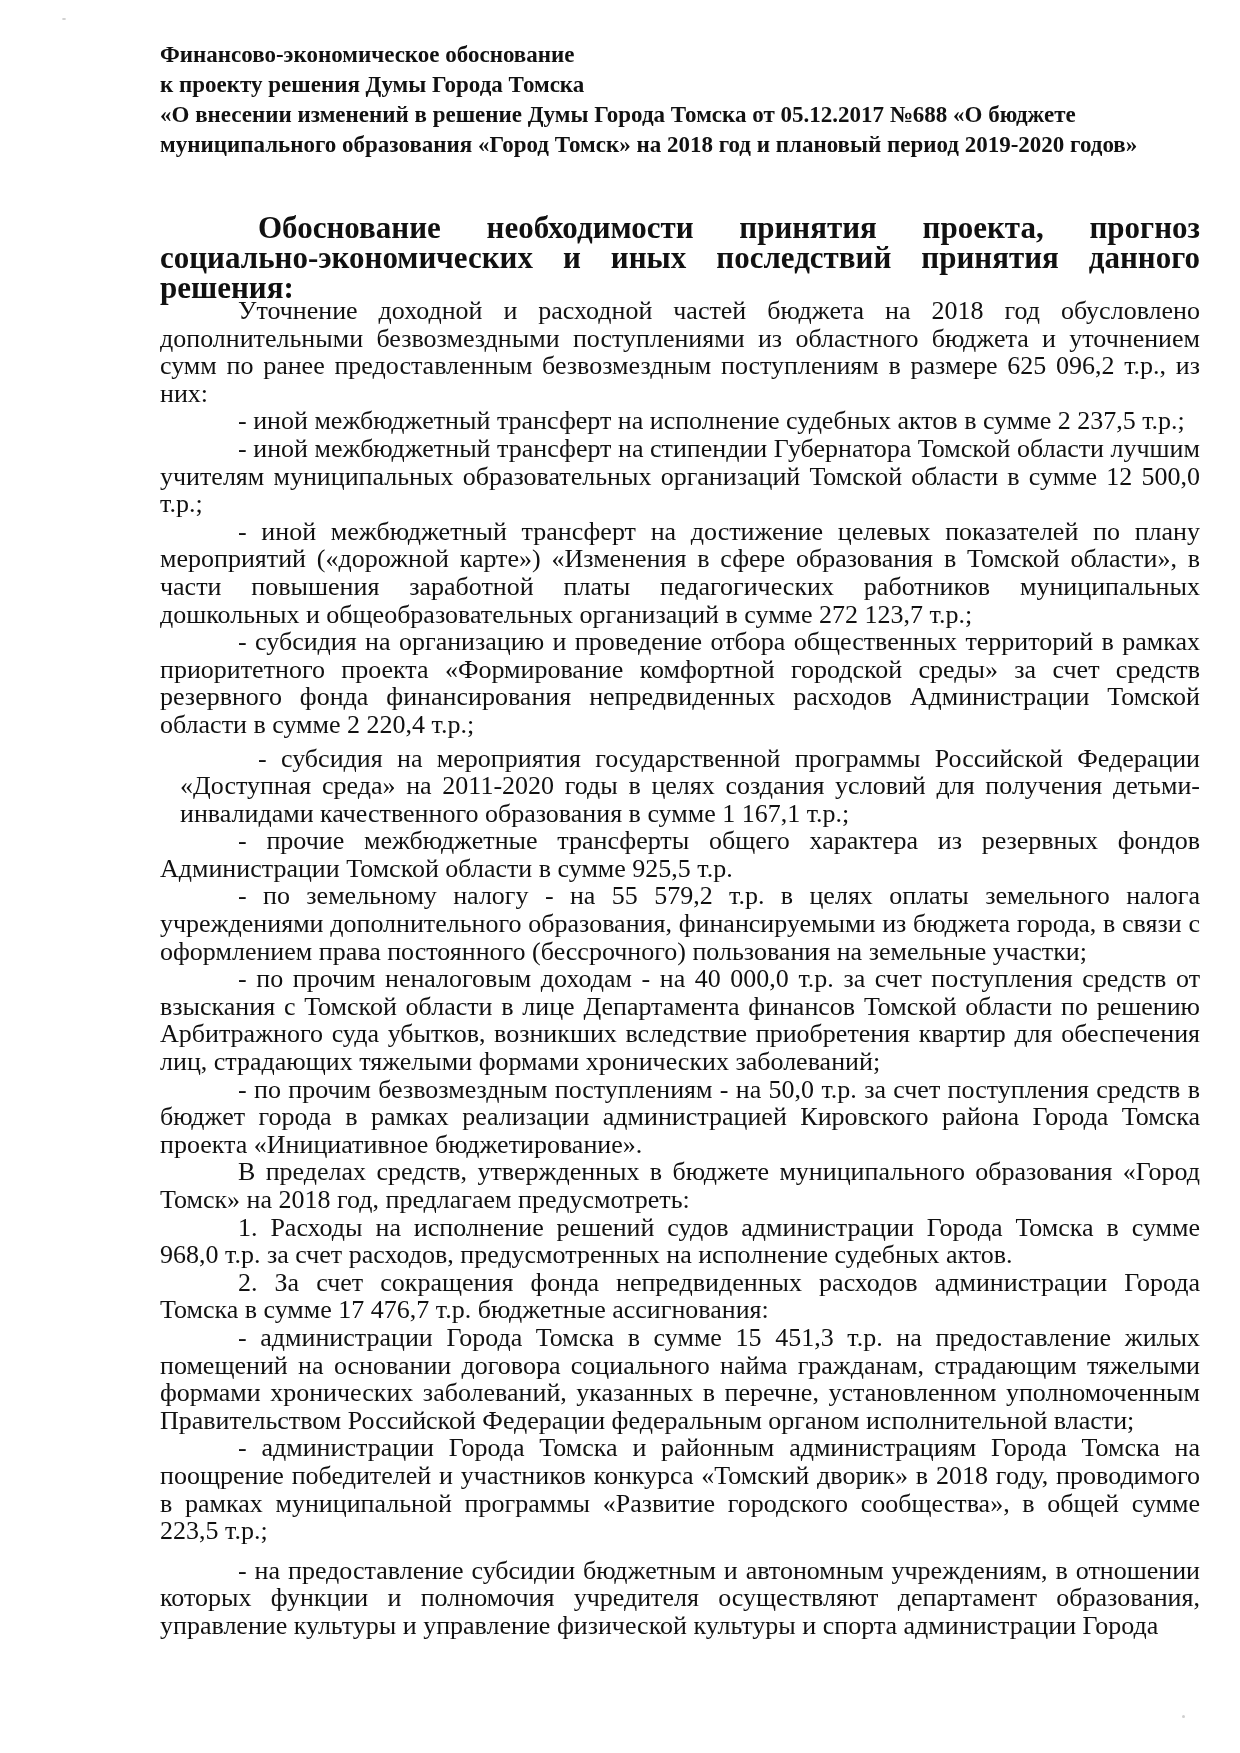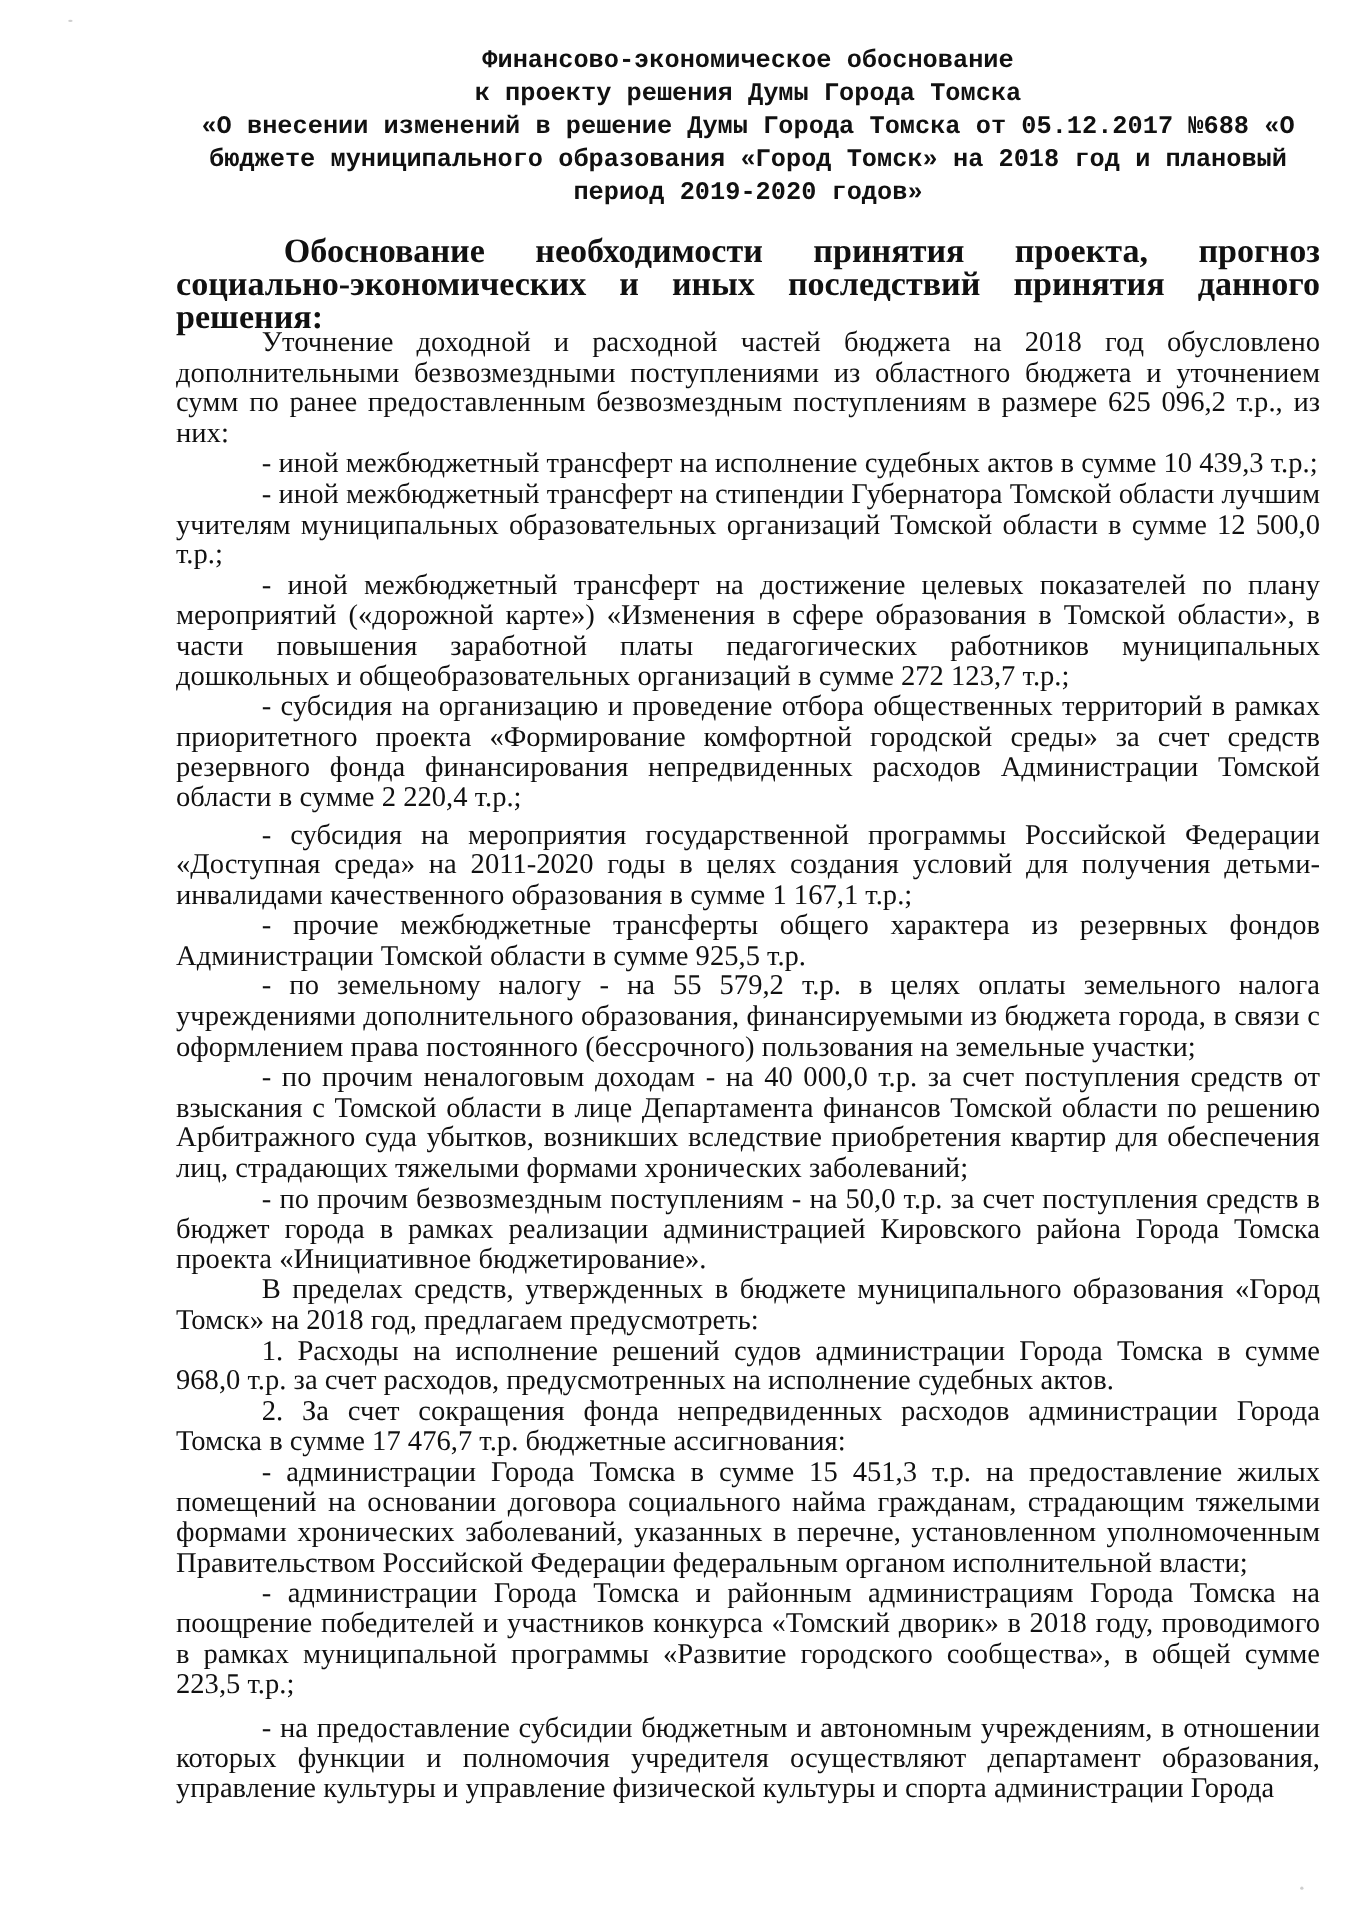--- a/index.html
+++ b/index.html
@@ -4,33 +4,33 @@
   <style>
     html, body { margin: 0; padding: 0; background: #ffffff; }
     body { width: 1240px; height: 1753px; overflow: hidden; position: relative; }
     .page {
       position: absolute; left: 0; top: 0; width: 1240px; height: 1753px;
       background: #fff; color: #111;
       font-family: "Liberation Serif", "DejaVu Serif", serif;
     }
     .title-block {
       position: absolute; left: 160px; top: 40px; width: 1040px;
-      text-align: center; font-weight: bold; font-size: 23px; line-height: 30px; font-family: Liberation Mono, monospace;
+      font-weight: bold; font-size: 23px; line-height: 30px;
     }
     .subtitle {
       position: absolute; left: 160px; top: 213px; width: 1040px;
       font-weight: bold; font-size: 31px; line-height: 30px;
       text-indent: 98px; text-align: justify;
     }
     .body {
       position: absolute; left: 160px; top: 297px; width: 1040px;
       font-size: 26px; line-height: 27.6px; text-align: justify;
     }
     .body p { margin: 0; text-indent: 78px; }
-    .body p.gap { margin-top: 6px; }
+    .body p.gap { margin-top: 6px; margin-left: 20px; }
     .body p.gap-lg { margin-top: 12px; }
     .scan-mark { position: absolute; background: #cfcfcf; border-radius: 50%; }
   </style>
 </head>
 <body>
 
 <div class="page">
 
   <span class="scan-mark" style="left:62px;top:18px;width:4px;height:2px;"></span>
   <span class="scan-mark" style="left:1182px;top:1715px;width:3px;height:3px;"></span>
@@ -38,21 +38,21 @@
   <div class="title-block">
     <div>Финансово-экономическое обоснование</div>
     <div>к проекту решения Думы Города Томска</div>
     <div>«О внесении изменений в решение Думы Города Томска от 05.12.2017 №688 «О бюджете муниципального образования «Город Томск» на 2018 год и плановый период 2019-2020 годов»</div>
   </div>
 
   <div class="subtitle">Обоснование необходимости принятия проекта, прогноз социально-экономических и иных последствий принятия данного решения:</div>
 
   <div class="body">
     <p>Уточнение доходной и расходной частей бюджета на 2018 год обусловлено дополнительными безвозмездными поступлениями из областного бюджета и уточнением сумм по ранее предоставленным безвозмездным поступлениям в размере 625 096,2 т.р., из них:</p>
-    <p>-  иной межбюджетный трансферт на исполнение судебных актов в сумме 10 439,3 т.р.;</p>
+    <p>-  иной межбюджетный трансферт на исполнение судебных актов в сумме 2 237,5 т.р.;</p>
     <p>-  иной  межбюджетный трансферт на стипендии Губернатора Томской области лучшим учителям муниципальных образовательных организаций Томской области в сумме 12 500,0 т.р.;</p>
     <p>- иной межбюджетный трансферт на достижение целевых показателей по плану мероприятий («дорожной карте») «Изменения в сфере образования в Томской области», в части повышения заработной платы педагогических работников муниципальных дошкольных и общеобразовательных организаций в сумме 272 123,7 т.р.;</p>
     <p>- субсидия на организацию и проведение отбора общественных территорий в рамках приоритетного проекта «Формирование комфортной городской среды» за счет средств резервного фонда финансирования непредвиденных расходов Администрации Томской области в сумме 2 220,4 т.р.;</p>
     <p class="gap">- субсидия на мероприятия государственной программы Российской Федерации «Доступная среда» на 2011-2020 годы в целях создания условий для получения детьми-инвалидами качественного образования в сумме 1 167,1 т.р.;</p>
     <p>- прочие межбюджетные трансферты общего характера из резервных фондов Администрации Томской области в сумме 925,5 т.р.</p>
     <p>- по земельному налогу - на 55 579,2 т.р. в целях оплаты земельного налога учреждениями дополнительного образования, финансируемыми из бюджета города, в связи с оформлением права постоянного (бессрочного) пользования на земельные участки;</p>
     <p>- по прочим неналоговым доходам - на 40 000,0 т.р. за счет поступления средств от взыскания с Томской области в лице Департамента финансов Томской области по решению Арбитражного суда убытков, возникших вследствие приобретения  квартир  для обеспечения лиц, страдающих тяжелыми формами хронических заболеваний;</p>
     <p>- по прочим безвозмездным поступлениям - на 50,0 т.р. за счет поступления средств в бюджет города в рамках реализации администрацией Кировского района Города Томска проекта «Инициативное бюджетирование».</p>
     <p>В пределах средств, утвержденных в бюджете муниципального образования «Город Томск» на 2018 год, предлагаем предусмотреть:</p>
     <p>1. Расходы на исполнение решений судов администрации Города Томска в сумме 968,0 т.р. за счет расходов, предусмотренных на исполнение судебных актов.</p>

